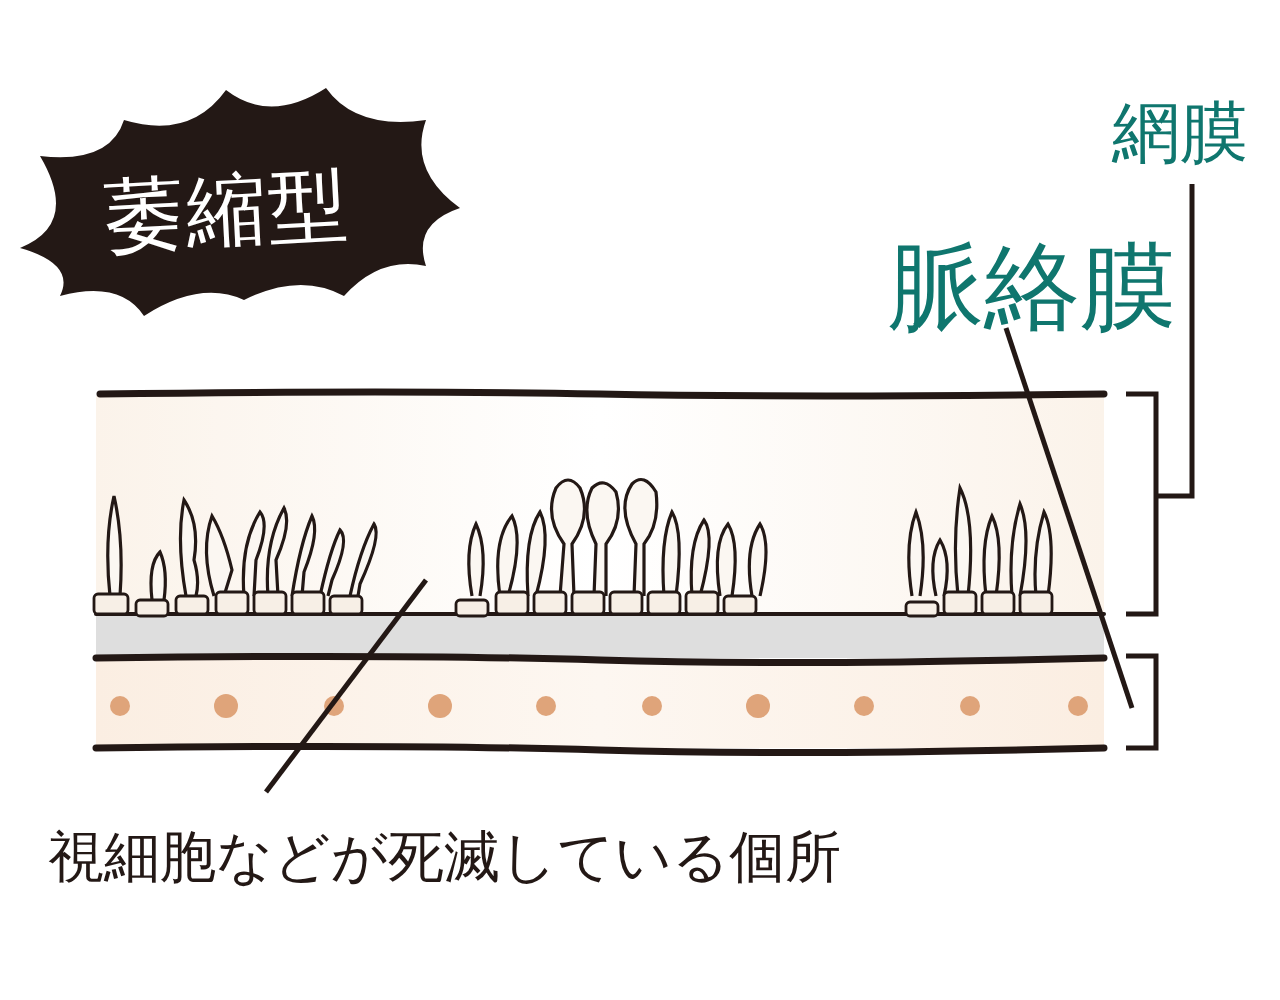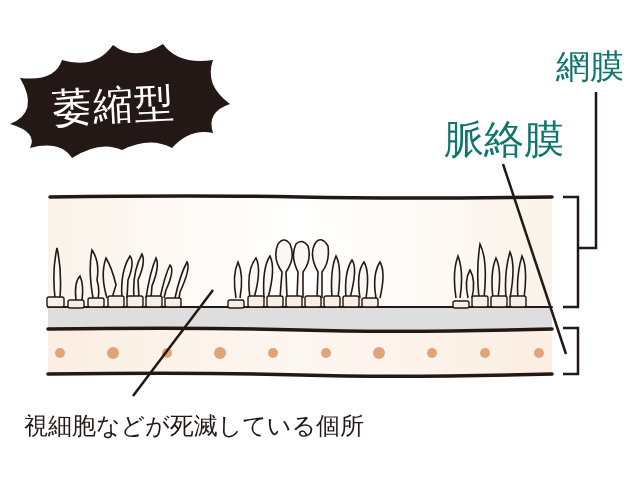--- a/index.html
+++ b/index.html
@@ -4,23 +4,23 @@
 <style>
   html, body { margin: 0; padding: 0; background: #ffffff; }
   body { width: 640px; height: 500px; position: relative; overflow: hidden;
          font-family: "DejaVu Sans", "Liberation Sans", sans-serif; }
   #diagram { position: absolute; left: 0; top: 0; width: 640px; height: 500px; }
   .badge-text { position: absolute; left: 52px; top: 78px; color: #ffffff;
                 font-size: 40px; letter-spacing: 1px; transform: rotate(-3deg);
                 white-space: nowrap; }
   .label { position: absolute; color: #0f766e; font-size: 36px; white-space: nowrap; }
   .label-retina { left: 556px; top: 44px; font-size: 34px; }
-  .label-choroid { left: 444px; top: 112px; font-size: 40px; }
+  .label-choroid { left: 444px; top: 112px; font-size: 48px; }
   .caption { position: absolute; left: 24px; top: 410px; color: #231815;
-             font-size: 24px; white-space: nowrap; letter-spacing: 0px; }
+             font-size: 28px; white-space: nowrap; letter-spacing: 0px; }
 </style>
 </head>
 <body>
 
 <svg id="diagram" width="640" height="500" viewBox="0 0 640 500" xmlns="http://www.w3.org/2000/svg">
   <defs>
     <linearGradient id="retinaGrad" x1="0" y1="0" x2="1" y2="0">
       <stop offset="0" stop-color="#fbf3ea"></stop>
       <stop offset="0.5" stop-color="#ffffff"></stop>
       <stop offset="1" stop-color="#fbf3ea"></stop>

